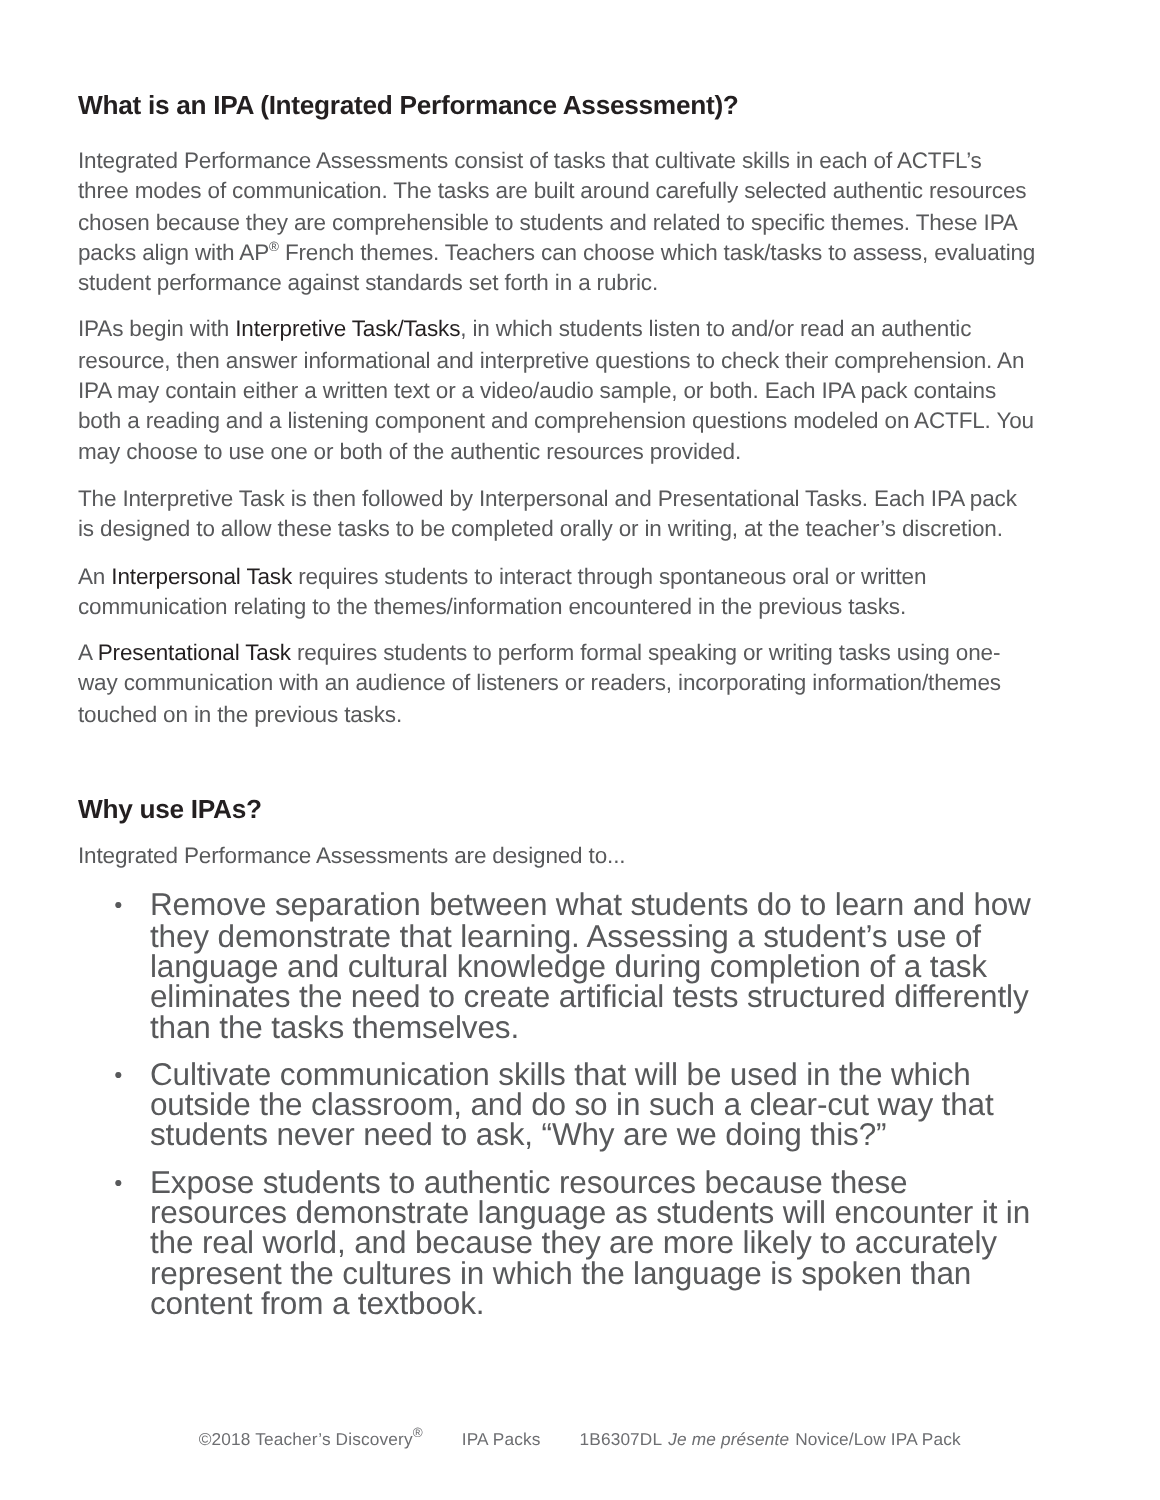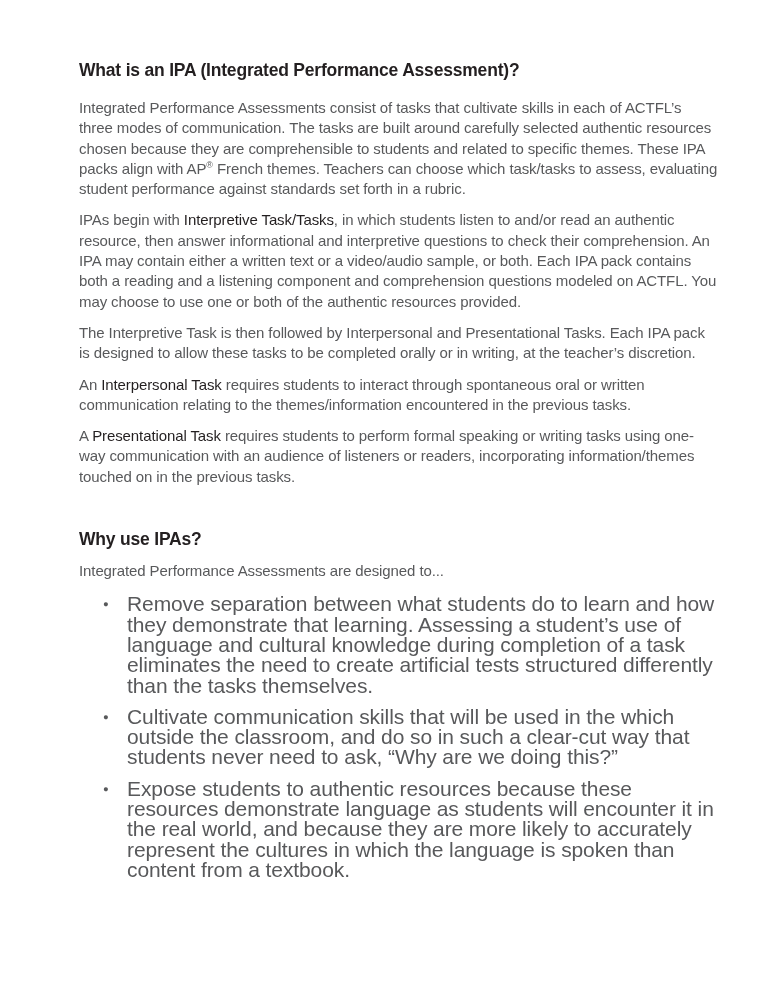--- a/index.html
+++ b/index.html
@@ -17,21 +17,21 @@
   .page {
     position: relative;
     width: 773px;
     height: 1000px;
     background: var(--page-bg, #ffffff);
     overflow: hidden;
   }
   .content {
     position: absolute;
     top: 58px;
-    left: 79px;
+    left: 52px;
     width: 640px;
   }
   h1.doc-heading {
     font-size: 17.5px;
     font-weight: bold;
     color: var(--heading-color, #231f20);
     letter-spacing: -0.2px;
     line-height: 24px;
     margin: 0 0 16px 0;
   }
@@ -122,13 +122,22 @@
     <p class="body-text">Integrated Performance Assessments are designed to...</p>
 
     <ul class="bullet-list">
       <li>Remove separation between what students do to learn and how they demonstrate that learning. Assessing a student’s use of language and cultural knowledge during completion of a task eliminates the need to create artificial tests structured differently than the tasks themselves.</li>
       <li>Cultivate communication skills that will be used in the which outside the classroom, and do so in such a clear-cut way that students never need to ask, “Why are we doing this?”</li>
       <li>Expose students to authentic resources because these resources demonstrate language as students will encounter it in the real world, and because they are more likely to accurately represent the cultures in which the language is spoken than content from a textbook.</li>
     </ul>
 
   </div>
 
+  <div class="footer">
+    <span class="seg"><span>©2018 Teacher’s Discovery</span><sup class="reg">®</sup></span>
+    <span class="seg">IPA Packs</span>
+    <span class="seg title-group">
+        <span>1B6307DL</span>
+        <i>Je me présente</i>
+        <span>Novice/Low IPA Pack</span>
+      </span>
+  </div>
 </div>
 
 </body></html>

